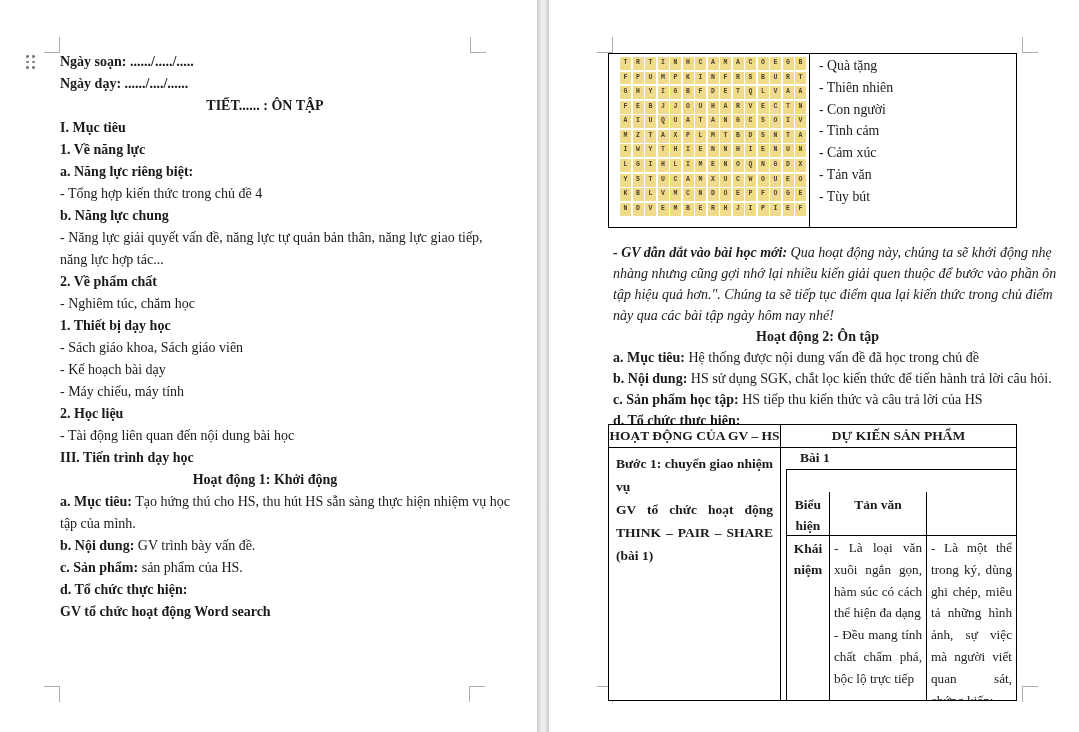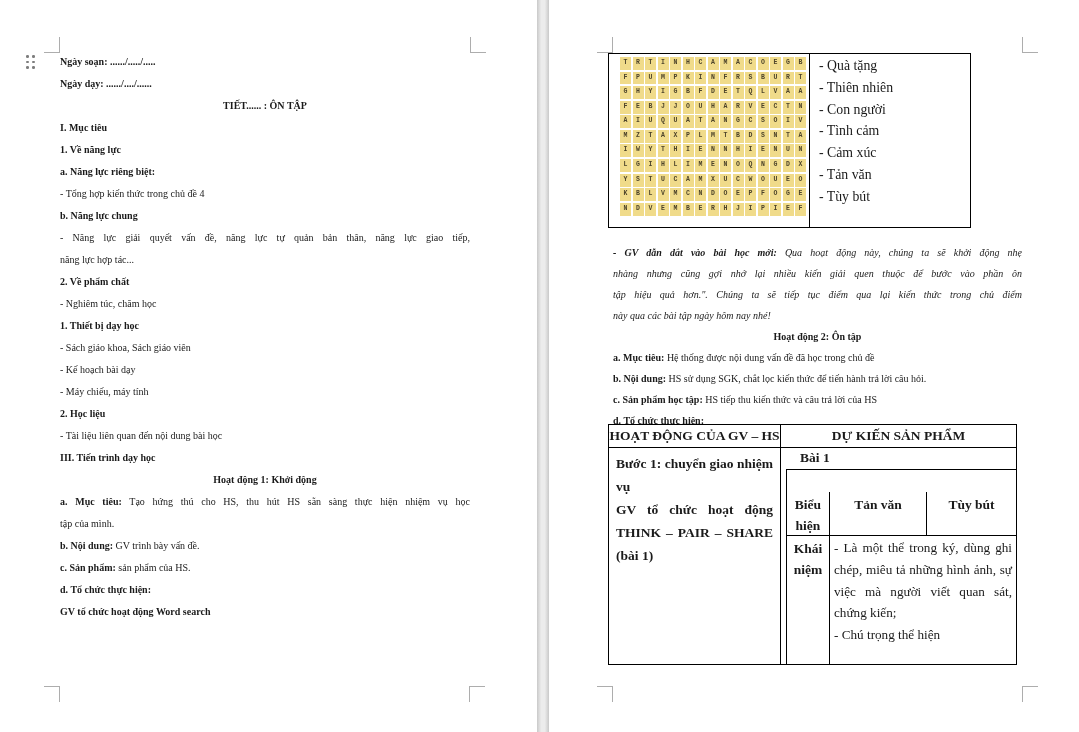--- a/index.html
+++ b/index.html
@@ -15,40 +15,40 @@
   .cm{position:absolute;width:16px;height:16px;box-sizing:border-box;}
   .cm.tl{border-right:1px solid #adadad;border-bottom:1px solid #adadad;}
   .cm.tr{border-left:1px solid #adadad;border-bottom:1px solid #adadad;}
   .cm.bl{border-right:1px solid #adadad;border-top:1px solid #adadad;}
   .cm.br{border-left:1px solid #adadad;border-top:1px solid #adadad;}
   
   .drag-handle{position:absolute;left:26px;top:55px;width:9px;height:15px;
     display:grid;grid-template-columns:2.5px 2.5px;grid-auto-rows:2.5px;gap:3px 3.5px;}
   .drag-handle span{background:#7d7d7d;border-radius:50%;}
   
-  .textcol{position:absolute;font-size:10px;}
+  .textcol{position:absolute;font-size:14px;}
   .tl-line{height:22px;line-height:22px;white-space:nowrap;}
   .left-text{left:60px;top:51px;width:410px;}
   .right-text{left:613px;top:242px;width:409px;}
   .right-text .tl-line{height:21px;line-height:21px;}
   .tl-line .lb{font-weight:bold;}
   .tl-line.c{text-align:center;}
   .tl-line.i{font-style:italic;}
   .tl-line.j{text-align:justify;text-align-last:justify;}
   
-  .ws-table{position:absolute;left:608px;top:53px;width:363px;height:175px;
+  .ws-table{position:absolute;left:608px;top:53px;width:409px;height:175px;
     box-sizing:border-box;border:1.5px solid #000;display:flex;background:#fff;}
   .ws-left{width:201px;box-sizing:border-box;border-right:1.5px solid #000;padding:3px 0 0 11px;}
   .ws-grid{display:grid;grid-template-columns:repeat(15,11px);grid-auto-rows:12.9px;gap:1.7px 1.5px;}
   .ws-cell{background:#f0db8a;color:#4c432a;font-family:"Liberation Mono", monospace;
     font-weight:bold;font-size:6.5px;line-height:12.9px;text-align:center;}
   .ws-words{flex:1;padding:1px 0 0 9px;font-size:13.8px;}
   .ws-word{height:21.8px;line-height:21.8px;white-space:nowrap;}
   
-  .main-table{position:absolute;left:608px;top:424px;width:409px;height:241px;
+  .main-table{position:absolute;left:608px;top:424px;width:409px;height:277px;
     box-sizing:border-box;border:1.5px solid #000;display:flex;flex-direction:column;
     overflow:hidden;background:#fff;font-size:13.5px;}
   .mt-header{display:flex;border-bottom:1.5px solid #000;height:22px;flex:none;}
   .mt-h-left{width:172px;box-sizing:border-box;border-right:1.5px solid #000;
     font-weight:bold;text-align:center;line-height:21px;}
   .mt-h-right{flex:1;font-weight:bold;text-align:center;line-height:21px;}
   .mt-body{display:flex;flex:1;min-height:0;justify-content:flex-end;}
   .mt-left{width:172px;box-sizing:border-box;border-right:1.5px solid #000;padding:4px 7px 0 7px;}
   .mt-left .tl-line{height:23px;line-height:23px;}
   .mt-right{flex:1;display:flex;flex-direction:column;min-height:0;}
@@ -123,21 +123,21 @@
       <div class="tl-line"><span class="lb">1. Thiết bị dạy học</span><span></span></div>
 
       <div class="tl-line"><span class="lb"></span><span>- Sách giáo khoa, Sách giáo viên</span></div>
 
       <div class="tl-line"><span class="lb"></span><span>- Kế hoạch bài dạy</span></div>
 
       <div class="tl-line"><span class="lb"></span><span>- Máy chiếu, máy tính</span></div>
 
       <div class="tl-line"><span class="lb">2. Học liệu</span><span></span></div>
 
-      <div class="tl-line"><span class="lb"></span><span>- Tài liệu liên quan đến nội dung bài học</span></div>
+      <div class="tl-line"><span class="lb"></span><span>- Tài động liên quan đến nội dung bài học</span></div>
 
       <div class="tl-line"><span class="lb">III. Tiến trình dạy học</span><span></span></div>
 
       <div class="tl-line c"><span class="lb">Hoạt động 1: Khởi động</span><span></span></div>
 
       <div class="tl-line j"><span class="lb">a. Mục tiêu:</span><span> Tạo hứng thú cho HS, thu hút HS sẵn sàng thực hiện nhiệm vụ học</span></div>
 
       <div class="tl-line"><span class="lb"></span><span>tập của mình.</span></div>
 
       <div class="tl-line"><span class="lb">b. Nội dung:</span><span> GV trình bày vấn đề.</span></div>
@@ -375,24 +375,27 @@
           <div class="tl-line j"><span class="lb">THINK – PAIR – SHARE</span><span></span></div>
 
           <div class="tl-line"><span class="lb">(bài 1)</span><span></span></div>
         </div>
       <div class="mt-right">
         <div class="bai-row">Bài 1</div>
         <div class="nested">
           <div class="nr-head">
             <div class="nc1">Biểu hiện</div>
             <div class="nc2">Tản văn</div>
-            <div class="nc3">Tùy bút</div>
           </div>
           <div class="nr-body">
             <div class="nc1">Khái niệm</div>
+            <div class="nc2">
+                <div class="ncell-text">- Là loại văn xuôi ngắn gọn, hàm súc có cách thể hiện đa dạng
+- Đều mang tính chất chấm phá, bộc lộ trực tiếp</div>
+              </div>
             <div class="nc3">
                 <div class="ncell-text">- Là một thể trong ký, dùng ghi chép, miêu tả những hình ảnh, sự việc mà người viết quan sát, chứng kiến;
 - Chú trọng thể hiện</div>
               </div>
           </div>
         </div>
       </div>
     </div>
   </div>
 

